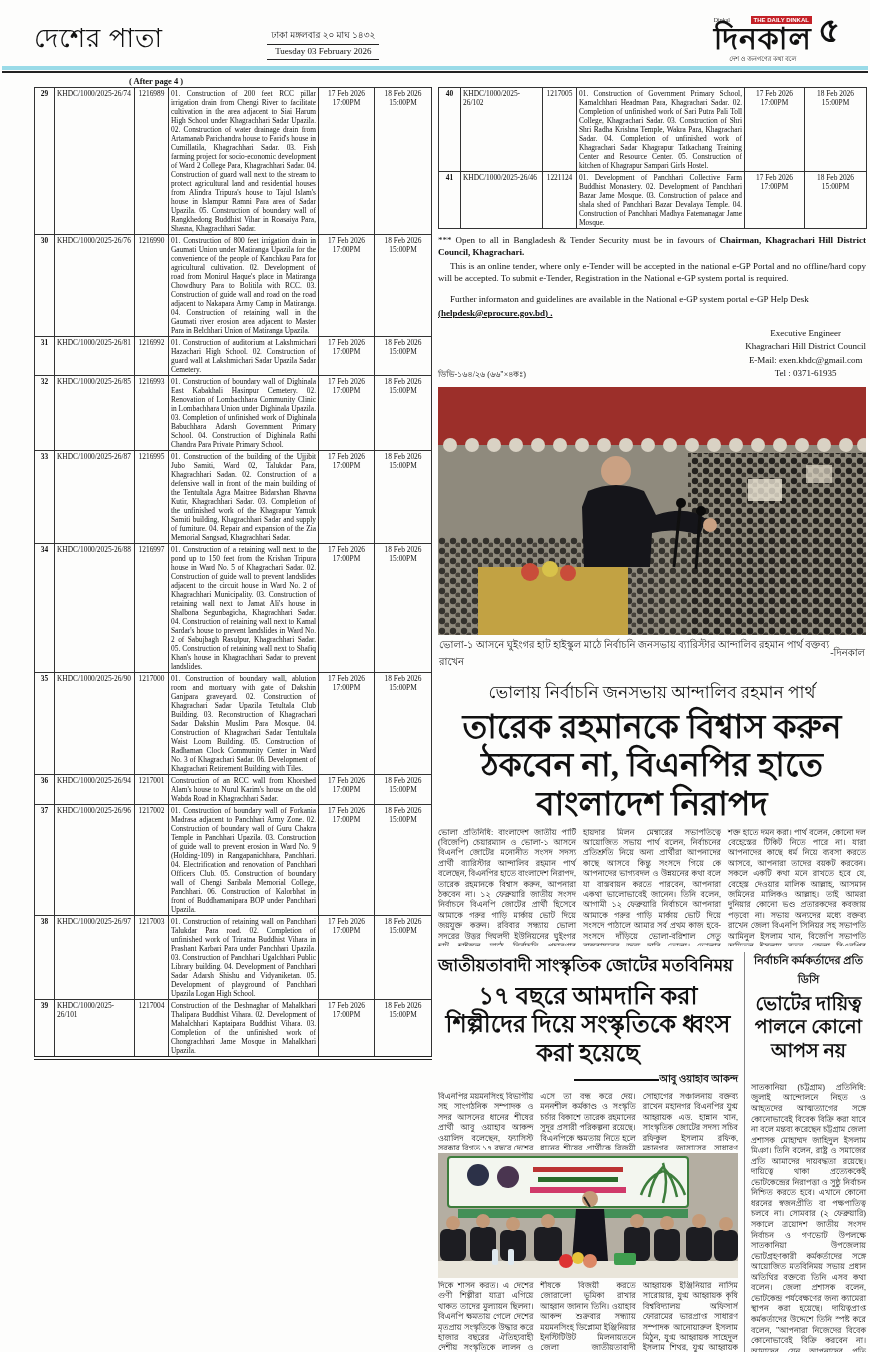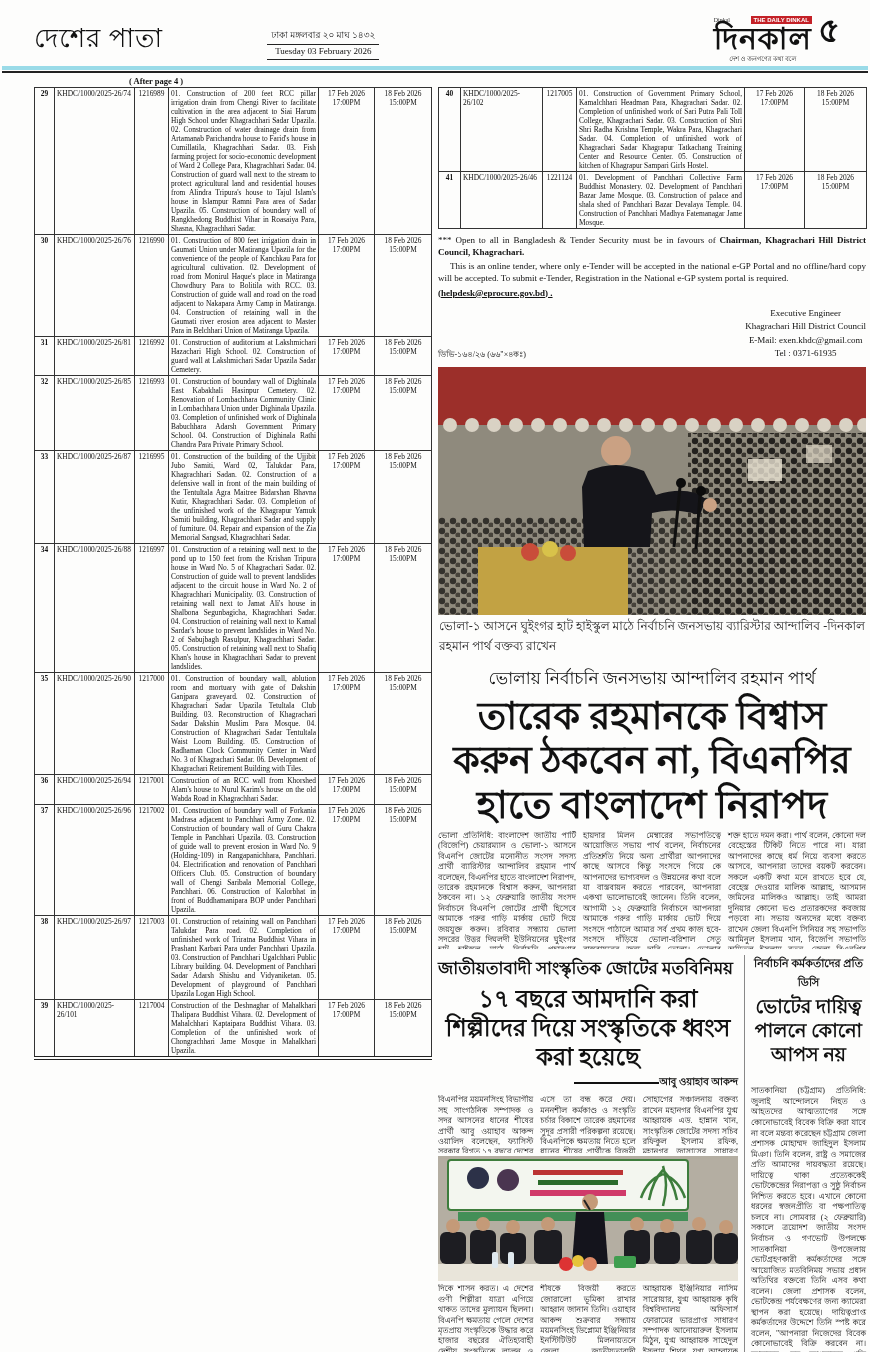--- a/index.html
+++ b/index.html
@@ -41,24 +41,24 @@
   .indent{text-indent:12px;}
   .bold{font-weight:bold;}
   .ulink{text-decoration:underline;}
   .sigrow{display:flex;justify-content:space-between;align-items:flex-end;margin-top:8px;}
   .adref{font-size:8px;}
   .sig{font-size:9px;text-align:center;line-height:1.5;}
   
   figure{margin:0;}
   .photo1{width:428px;height:248px;display:block;margin-top:6px;}
   .photo2{width:100%;height:125px;display:block;margin:3px 0;}
-  .caption{display:flex;justify-content:space-between;font-size:12px;padding:2px 1px 0;color:#222;}
+  .caption{display:flex;justify-content:space-between;font-size:10px;padding:2px 1px 0;color:#222;align-items:center;}
   
   .kicker1{font-size:17px;text-align:center;margin-top:8px;}
-  .headline1{font-size:38px;font-weight:bold;text-align:center;line-height:1.17;margin:1px 0 4px;}
+  .headline1{font-size:33px;font-weight:bold;text-align:center;line-height:1.17;margin:1px 0 4px;}
   .cols{display:flex;gap:7px;}
   .bcol{flex:1;font-size:8px;line-height:1.3;text-align:justify;}
   .bottomrow{display:flex;margin-top:6px;}
   .art2{width:300px;flex:none;}
   .kicker2{font-size:17px;text-align:left;font-weight:bold;font-family:Liberation Serif, serif;}
   .headline2{font-size:24px;font-weight:bold;text-align:center;line-height:1.2;margin:2px 0 0;}
   .byline{display:flex;justify-content:flex-end;align-items:center;font-size:10px;font-weight:bold;margin:3px 0 4px 0;}
   .byline .dash{width:85px;height:2px;background:#111;}
   .art3{flex:1;border-left:1px solid #888;margin-left:6px;padding-left:6px;}
   .kicker3{font-size:11px;text-align:center;font-weight:bold;}
@@ -250,20 +250,21 @@
 17:00PM</td>
               <td class="c-date">18 Feb 2026
 15:00PM</td>
             </tr>
       </tbody>
         </table>
 
       <div class="notes">
         <p><span>*** Open to all in Bangladesh &amp; Tender Security must be in favours of </span><span class="bold">Chairman, Khagrachari Hill District Council, Khagrachari.</span></p>
         <p class="indent">This is an online tender, where only e-Tender will be accepted in the national e-GP Portal and no offline/hard copy will be accepted. To submit e-Tender, Registration in the National e-GP system portal is required.</p>
+        <p class="indent" style="margin-top:8px;">Further informaton and guidelines are available in the National e-GP system portal e-GP Help Desk</p>
         <p><span class="ulink bold">(helpdesk@eprocure.gov.bd) .</span></p>
       </div>
 
       <div class="sigrow">
         <div class="adref">ডিভি-১৬৪/২৬ (৬৬"×৪কঃ)</div>
         <div class="sig">
           <div>Executive Engineer</div>
           <div>Khagrachari Hill District Council</div>
           <div>E-Mail: exen.khdc@gmail.com</div>
           <div>Tel : 0371-61935</div>

